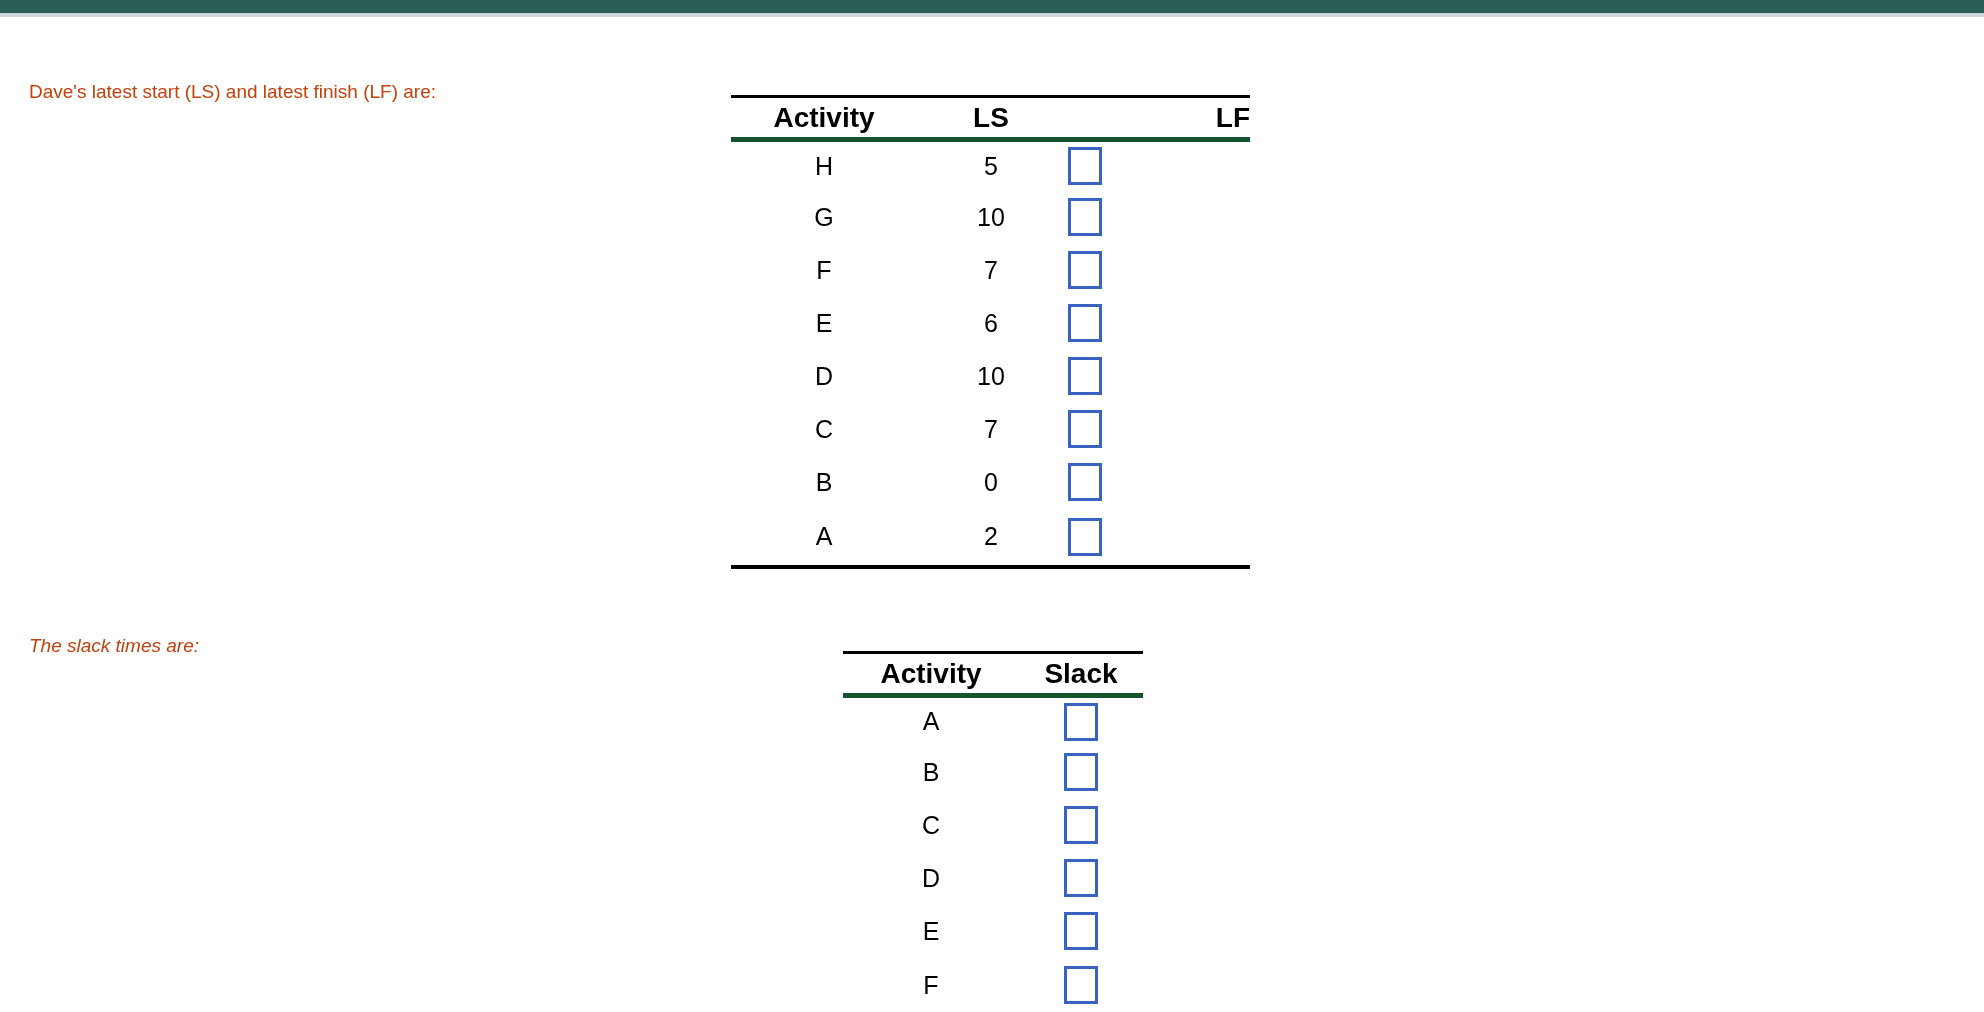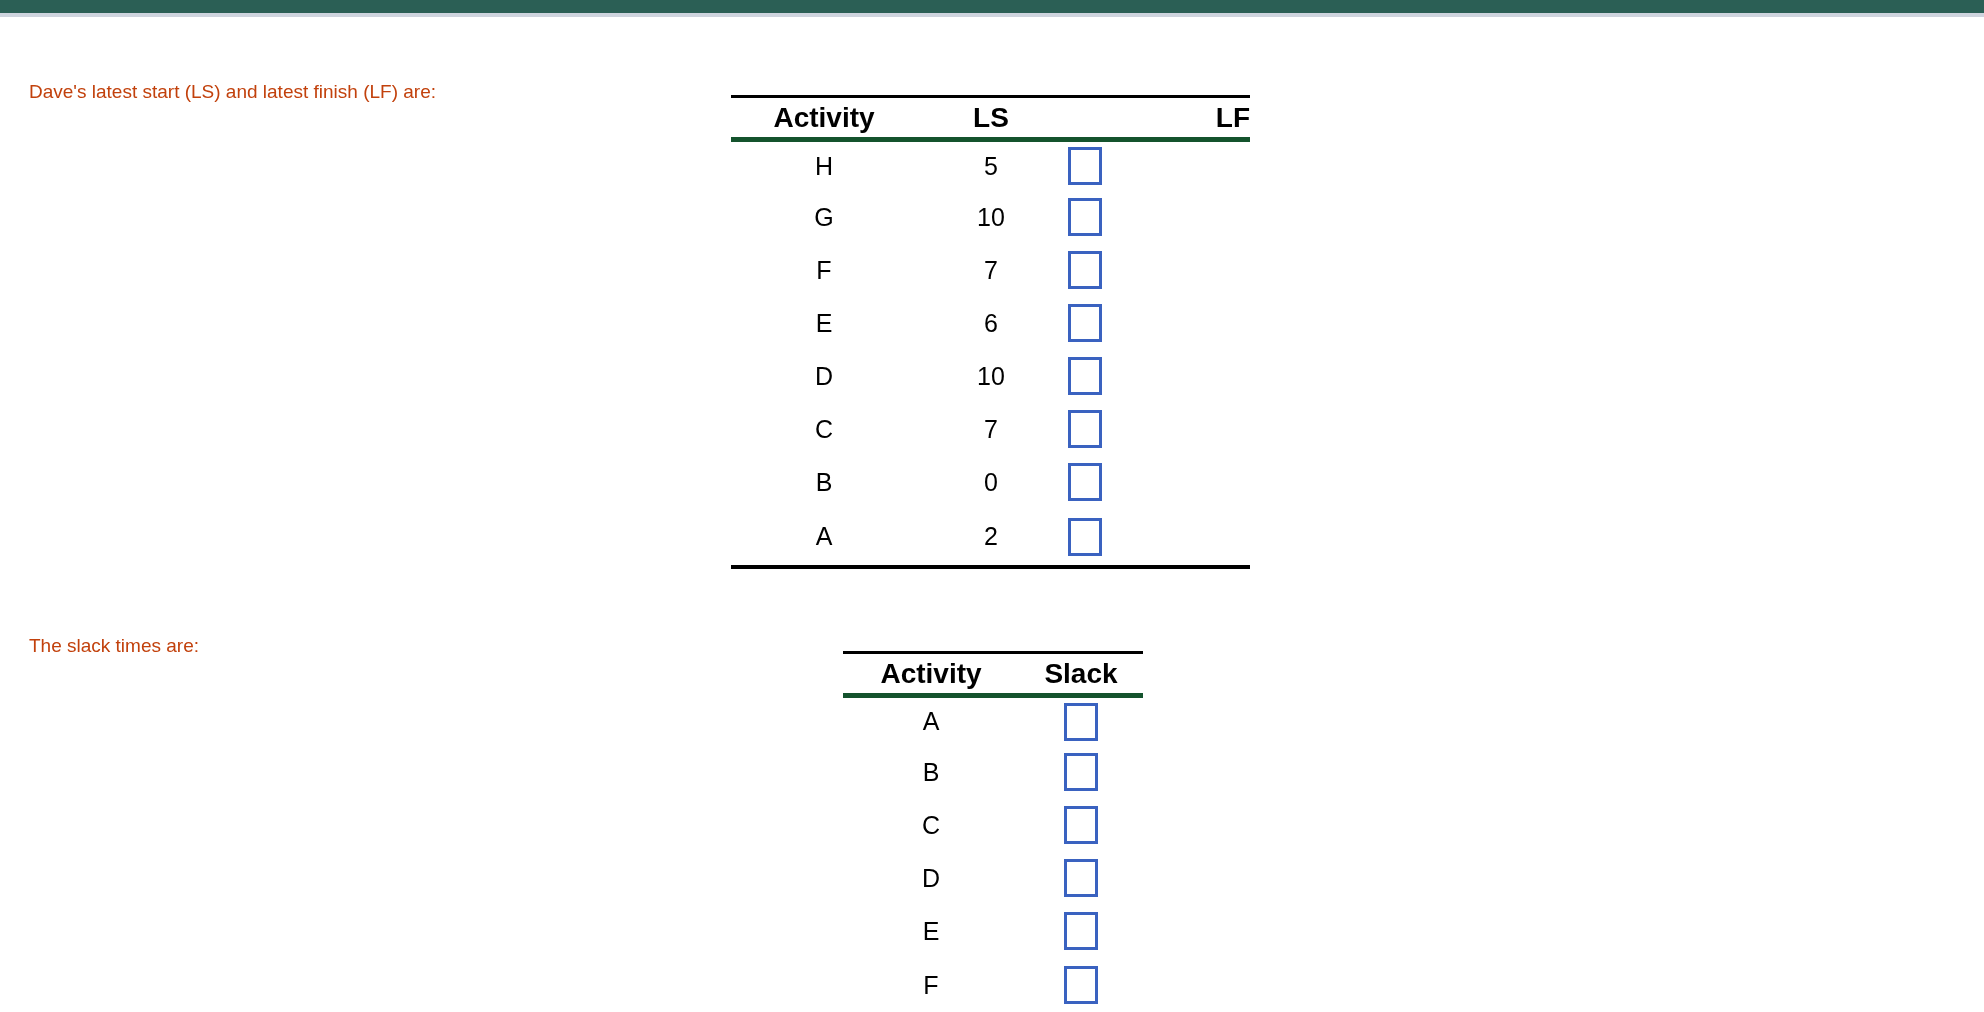--- a/index.html
+++ b/index.html
@@ -36,21 +36,21 @@
 
   .prompt {
     position: absolute;
     font-size: 19px;
     color: #c2410c;
     white-space: nowrap;
     line-height: 1;
     margin-top: 39px;
   }
   #prompt-ls-lf { left: 29px; top: 26px; }
-  #prompt-slack { left: 29px; top: 580px; }
+  #prompt-slack { left: 29px; top: 580px; font-style: italic; }
 
   
   .calc-table {
     position: absolute;
     border-collapse: collapse;
     font-size: 25px;
     color: #000000;
   }
   .calc-table th {
     font-weight: bold;

